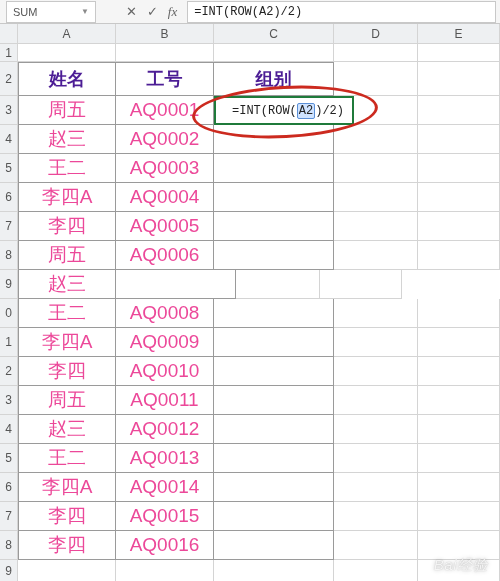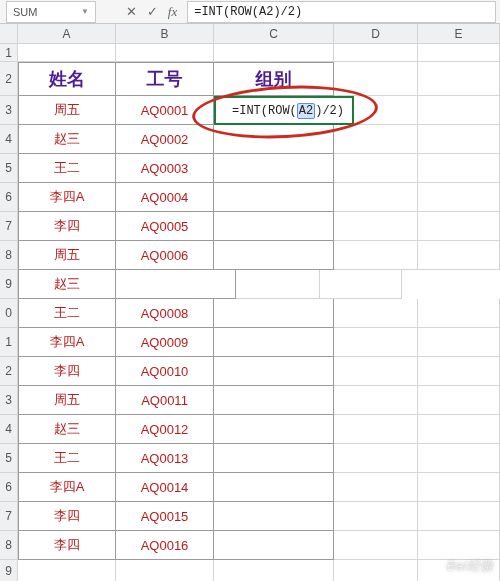--- a/index.html
+++ b/index.html
@@ -108,21 +108,21 @@
   .cell.u-b { border-bottom: 1px solid #9a9a9a; }
   .cell.u-l { border-left: 1px solid #9a9a9a; }
   .cell.u-r { border-right: 1px solid #9a9a9a; }
 
   .title-cell {
     font-family: "SimSun", serif;
     font-weight: bold;
     font-size: 18px;
     color: #4c1d95;
   }
-  .data-cell { font-size: 13px; color: #b91c1c; }
+  .data-cell { font-size: 19px; color: #ec4899; }
 
   
   .active-edit {
     position: absolute;
     left: 232px; 
     top: 20px; 
     box-sizing: border-box;
     border: 2px solid #1f7a3a;
     background: #ffffff;
     display: flex;
@@ -145,23 +145,23 @@
     position: absolute;
     border: 3px solid #cc2a1f;
     border-radius: 50%;
     pointer-events: none;
     z-index: 6;
     transform: rotate(-3deg);
   }
   
   .watermark {
     position: absolute;
-    right: 6px;
+    right: 12px;
     bottom: 6px;
-    font-size: 13px;
+    font-size: 15px;
     color: rgba(255,255,255,0.85);
     text-shadow: 0 0 4px rgba(0,0,0,0.25), 0 0 1px rgba(0,0,0,0.25);
     font-style: italic;
     pointer-events: none;
     z-index: 10;
     letter-spacing: 0.5px;
   }
   .watermark .sub {
     display: block;
     font-size: 9px;

